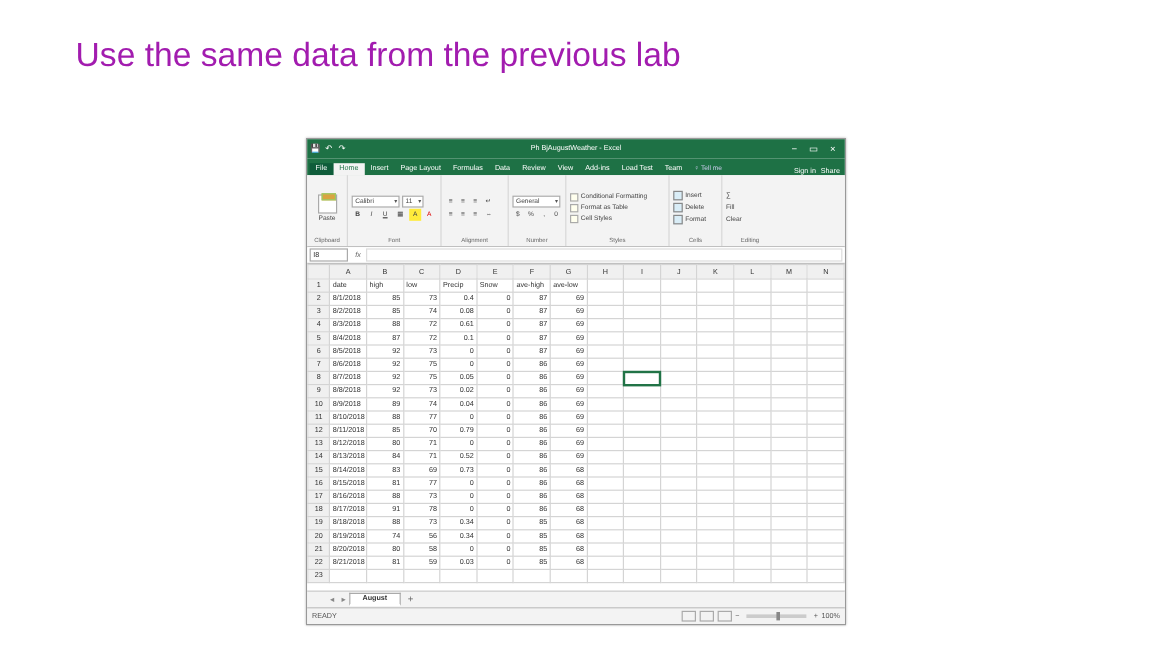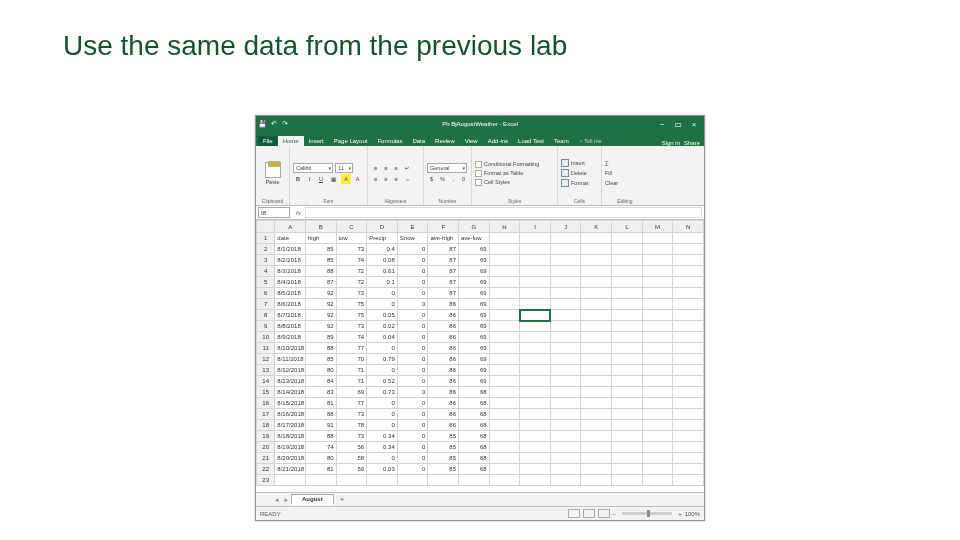--- a/index.html
+++ b/index.html
@@ -12,21 +12,21 @@
     font-size: 10px;
     color: #333;
     overflow: hidden;
   }
   .slide-title {
     position: absolute;
     left: 63px;
     top: 30px;
     font-size: 28px;
     font-weight: 400;
-    color: #14532d;
+    color: #a21caf;
   }
   .excel {
     position: absolute;
     left: 255px;
     top: 115px;
     width: 450px;
     height: 406px;
     border: 1px solid #999;
     background: #fff;
     display: flex;

